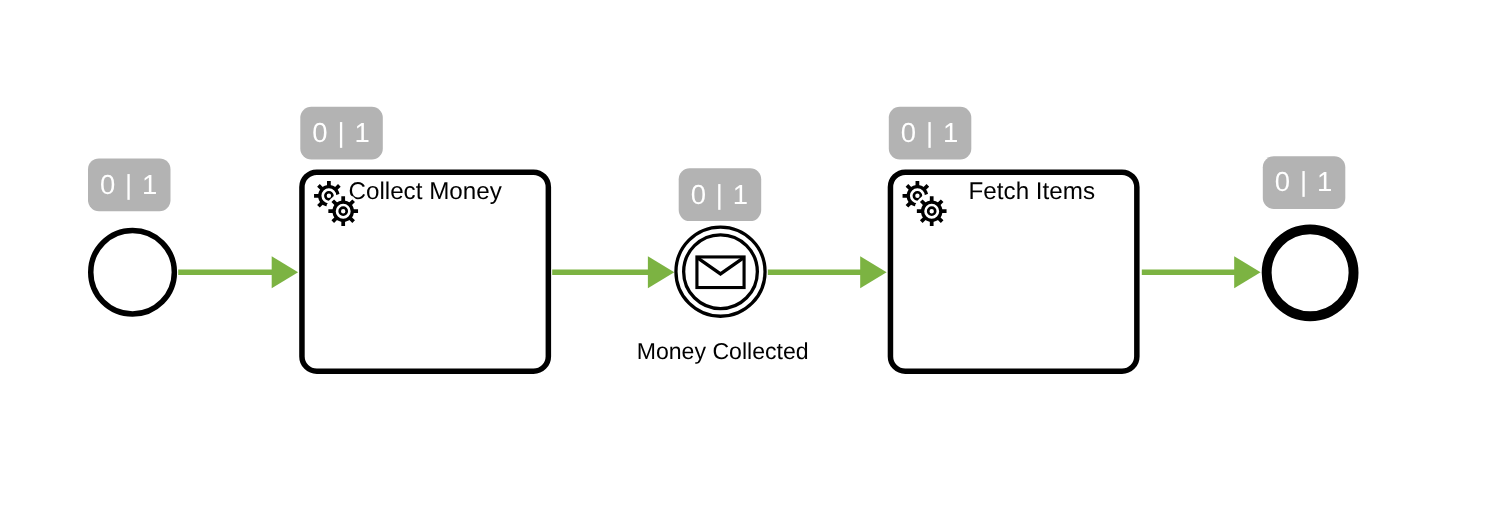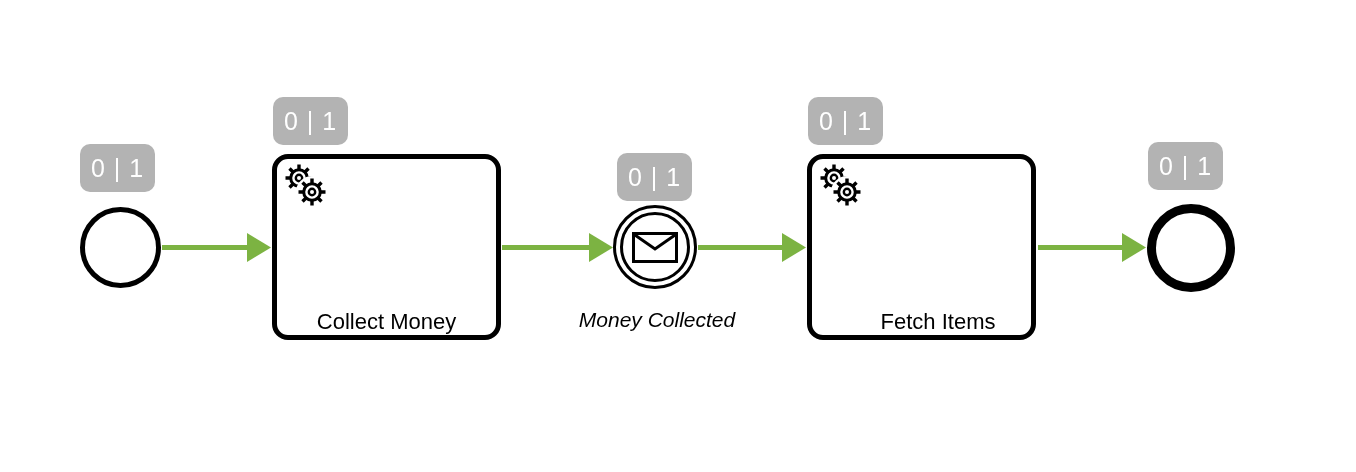--- a/index.html
+++ b/index.html
@@ -57,38 +57,38 @@
     box-sizing:border-box;
   }
   
   .task{
     position:absolute;
     top:154px;width:229px;height:186px;
     background:#fff;
     border:5px solid var(--shape-stroke);
     border-radius:16px;
     box-sizing:border-box;
-    display:flex;align-items:flex-end;justify-content:center;
+    display:flex;align-items:flex-start;justify-content:center;
   }
   .task-collect{left:272px;}
   .task-fetch{left:807px;padding-left:33px;}
   .task-label{
     font-size:22px;color:#000;
     text-align:center;
     padding-top:2px;
   }
   .task-marker{
     position:absolute;left:6px;top:4px;
     width:46px;height:46px;
   }
   .event-label{
     position:absolute;
     left:555px;top:308px;width:204px;
     text-align:center;
-    font-size:21px;color:#000;font-style:italic;
+    font-size:21px;color:#000;
   }
   .flows{
     position:absolute;left:0;top:0;
     pointer-events:none;
   }
   .flows .flow{pointer-events:stroke;}
 </style>
 </head>
 <body>
 

